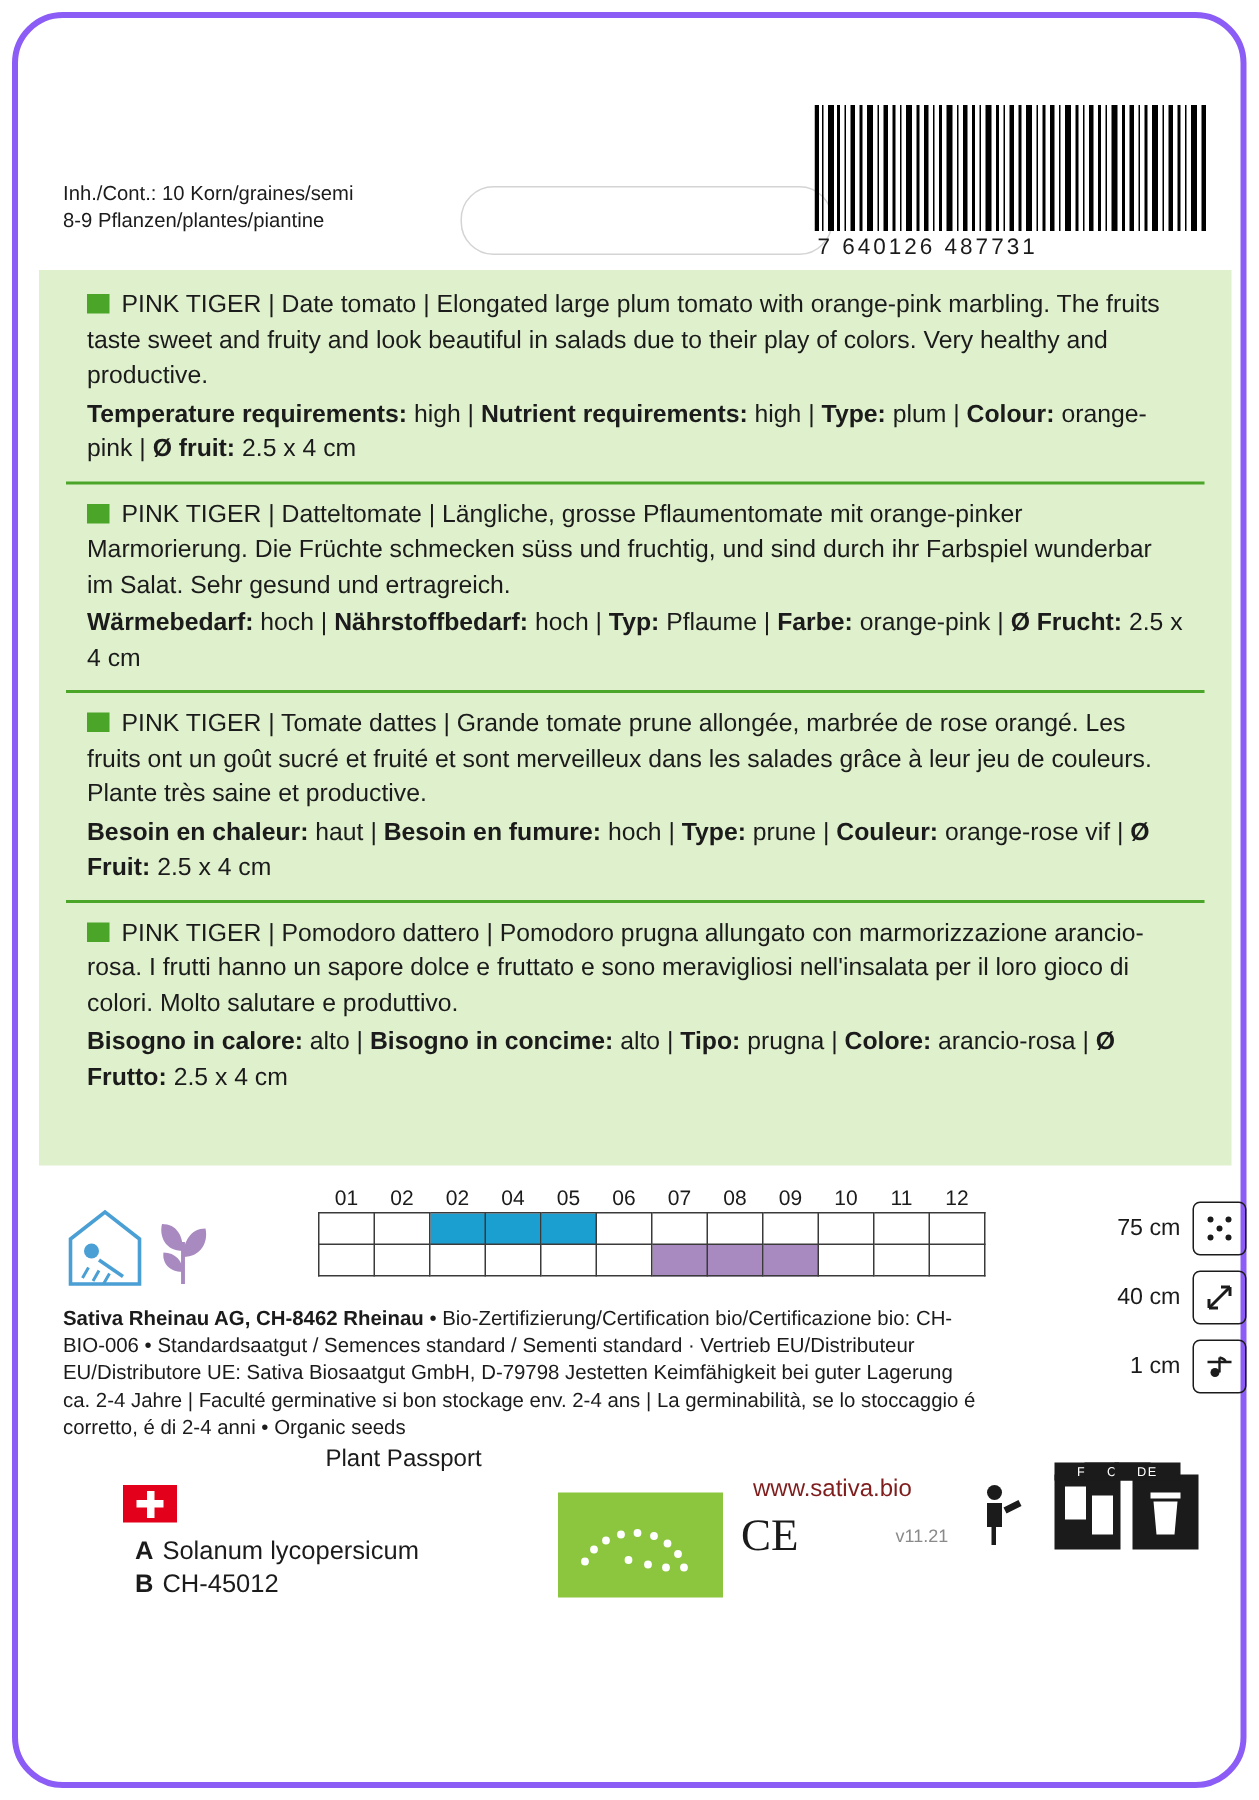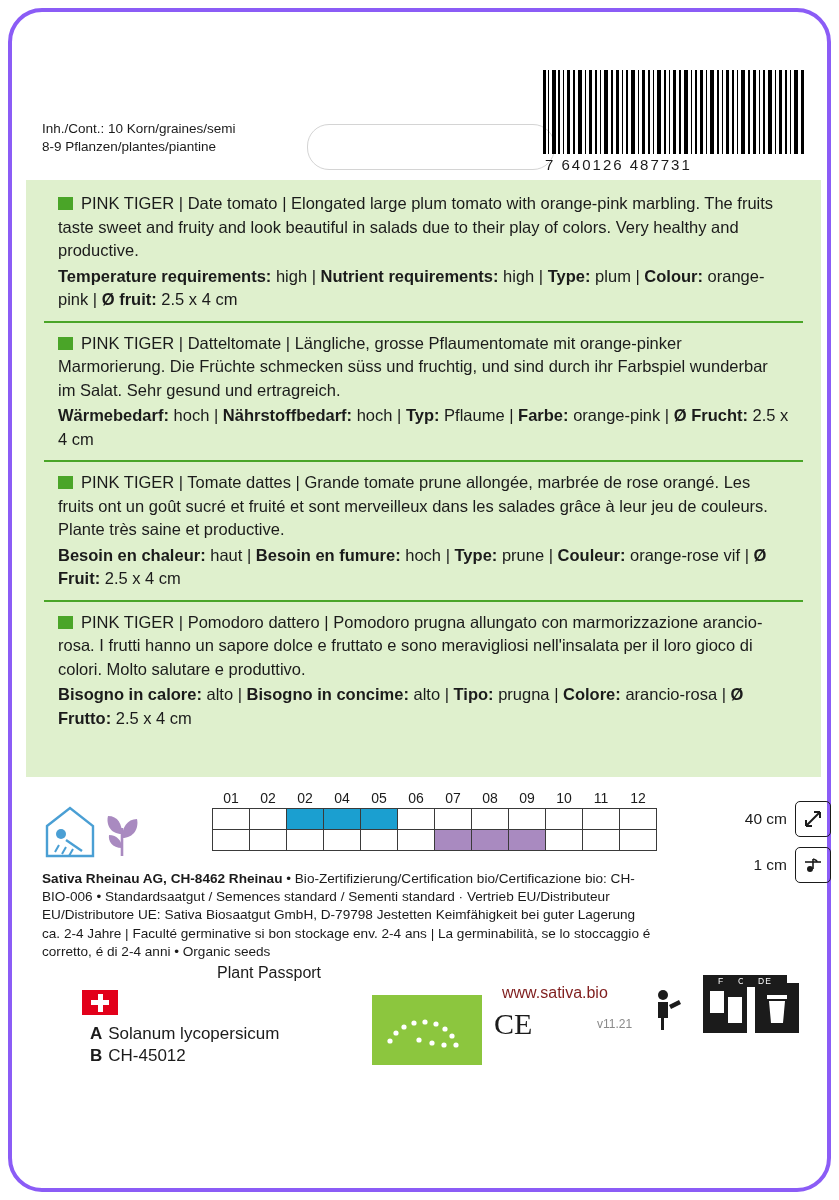--- a/index.html
+++ b/index.html
@@ -341,20 +341,32 @@
           <td></td>
           <td></td>
           <td></td>
         </tr>
       </tbody>
         </table>
     </div>
 
     <div class="measures">
       <div class="mrow">
+        <span class="mlabel">75 cm</span>
+        <span class="micon">
+          <svg width="22" height="22" viewBox="0 0 22 22">
+              <circle cx="5" cy="5" r="2" fill="#1b1b1b"></circle>
+              <circle cx="17" cy="5" r="2" fill="#1b1b1b"></circle>
+              <circle cx="11" cy="11" r="2" fill="#1b1b1b"></circle>
+              <circle cx="5" cy="17" r="2" fill="#1b1b1b"></circle>
+              <circle cx="17" cy="17" r="2" fill="#1b1b1b"></circle>
+            </svg>
+        </span>
+      </div>
+      <div class="mrow">
         <span class="mlabel">40 cm</span>
         <span class="micon">
           <svg width="22" height="22" viewBox="0 0 22 22">
               <path d="M4 18 L18 4" stroke="#1b1b1b" stroke-width="2"></path>
               <path d="M18 4 L12 4 M18 4 L18 10" stroke="#1b1b1b" stroke-width="2"></path>
               <path d="M4 18 L10 18 M4 18 L4 12" stroke="#1b1b1b" stroke-width="2"></path>
             </svg>
         </span>
       </div>
       <div class="mrow">

